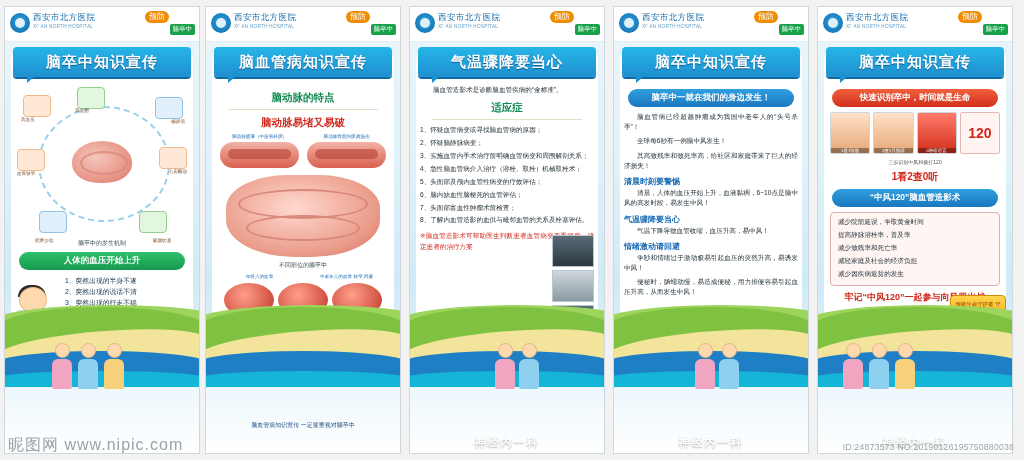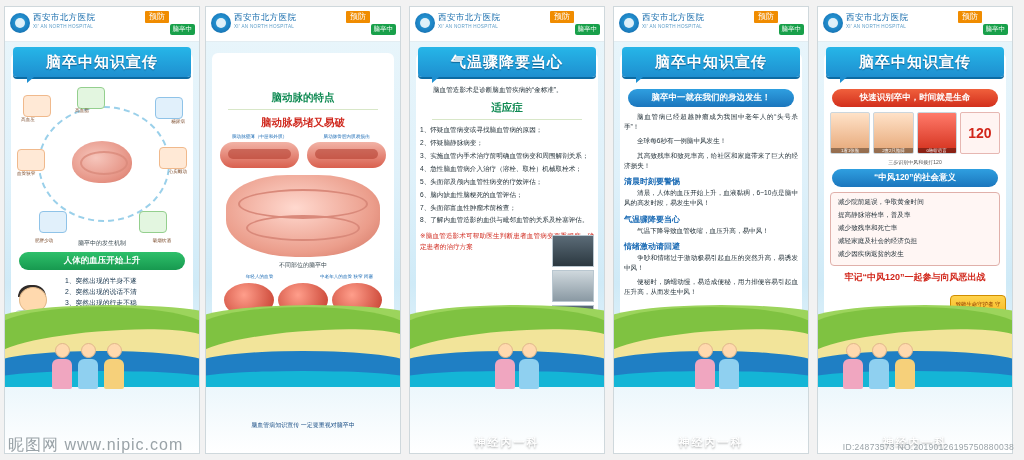--- a/index.html
+++ b/index.html
@@ -16,21 +16,21 @@
 
   
   .hdr{position:absolute;left:0;right:0;top:0;height:34px;background:#ffffff;border-bottom:1px solid #e3edf2;}
   .logo{position:absolute;left:5px;top:6px;width:20px;height:20px;border-radius:50%;
         background:radial-gradient(circle at 50% 45%,#2fa7df 0%,#1b7fc1 60%,#155f92 100%);}
   .logo:after{content:"";position:absolute;left:5px;top:5px;width:10px;height:10px;border-radius:50%;
         background:#ffffff;opacity:.85;}
   .orgcn{position:absolute;left:28px;top:5px;font-size:8.5px;color:#1b6fae;letter-spacing:.4px;white-space:nowrap;}
   .orgen{position:absolute;left:28px;top:17px;font-size:4.6px;color:#5b9cc7;letter-spacing:.3px;white-space:nowrap;}
   .tagA{position:absolute;right:30px;top:4px;background:#f08c00;color:#fff;font-size:8px;
-        padding:2px 4px;border-radius:1px;line-height:1;}
+        padding:2px 4px;border-radius:6px;line-height:1;}
   .tagB{position:absolute;right:4px;top:17px;background:#18a04a;color:#fff;font-size:6.5px;
         padding:2px 3px;border-radius:2px;line-height:1;}
 
   
   .banner{position:absolute;left:8px;right:8px;top:40px;height:30px;background:linear-gradient(180deg,#26b6e8,#1e8fd0);
           border-radius:4px;box-shadow:0 2px 0 #0c6ba3;}
   .banner span{display:block;text-align:center;line-height:30px;color:#ffffff;font-size:15px;font-weight:bold;
           letter-spacing:1px;text-shadow:0 1px 1px #0a5c8e;}
   .banner:after{content:"";position:absolute;left:14px;bottom:-6px;border-width:6px 7px 0 0;border-style:solid;
           border-color:#1e8fd0 transparent transparent transparent;}
@@ -220,20 +220,23 @@
   <div class="panel p1">
     <div class="bg"></div>
     <div class="bgwhite"></div>
     <div class="hdr">
       <div class="logo"></div>
       <div class="orgcn">西安市北方医院</div>
       <div class="orgen">XI' AN NORTH HOSPITAL</div>
       <div class="tagA">预防</div>
       <div class="tagB">脑卒中</div>
     </div>
+    <div class="banner">
+      <span>脑血管病知识宣传</span>
+    </div>
     <div class="content">
       <div class="sub">脑动脉的特点</div>
       <div class="subline"></div>
       <div class="sub red">脑动脉易堵又易破</div>
       <div style="display:flex;gap:4px;margin:2px 4px;">
         <div style="flex:1;">
           <div class="lbl" style="position:static;font-size:4.6px;color:#1668b3;text-align:center">脑动脉壁薄（中层和外膜）</div>
           <div class="vessel" style="margin:3px 2px"></div>
         </div>
         <div style="flex:1;">
@@ -414,21 +417,22 @@
         </div>
         <div class="ph">
           <span>2查2只胳膊</span>
         </div>
         <div class="ph red">
           <span>0聆听语言</span>
         </div>
         <div class="ph120">120</div>
       </div>
       <div style="text-align:center;font-size:5px;color:#555;margin-bottom:3px">三步识别中风和拨打120</div>
-      <div class="pill blue">“中风120”的社会意义</div>
+      <div class="bigred" style="font-size:10px">1看2查0听</div>
+      <div class="pill blue">“中风120”脑血管造影术</div>
       <div class="redbox">
         <div class="li">减少院前延误，争取黄金时间</div>
         <div class="li">提高静脉溶栓率，普及率</div>
         <div class="li">减少致残率和死亡率</div>
         <div class="li">减轻家庭及社会的经济负担</div>
         <div class="li">减少因疾病返贫的发生</div>
       </div>
       <div class="bigred">牢记“中风120”一起参与向风恶出战</div>
     </div>
     <div class="stamp">

